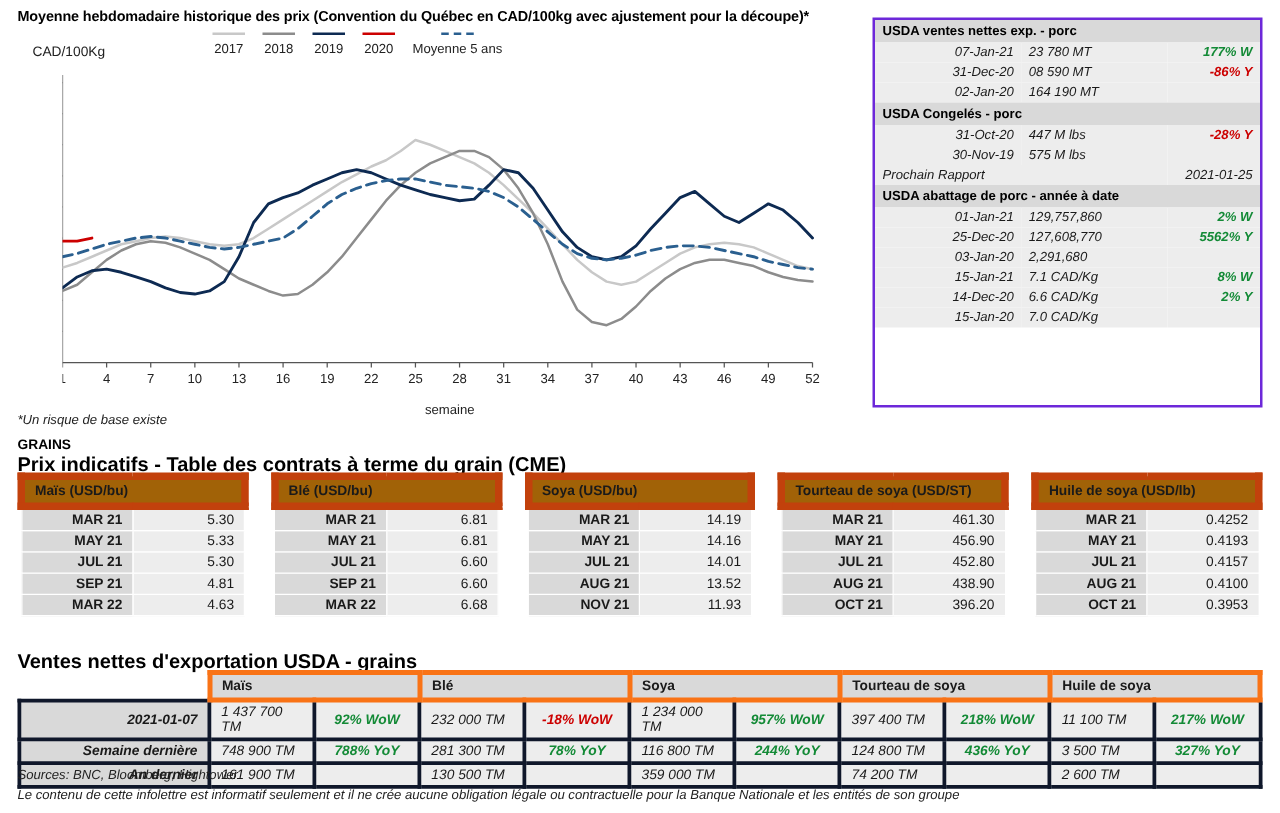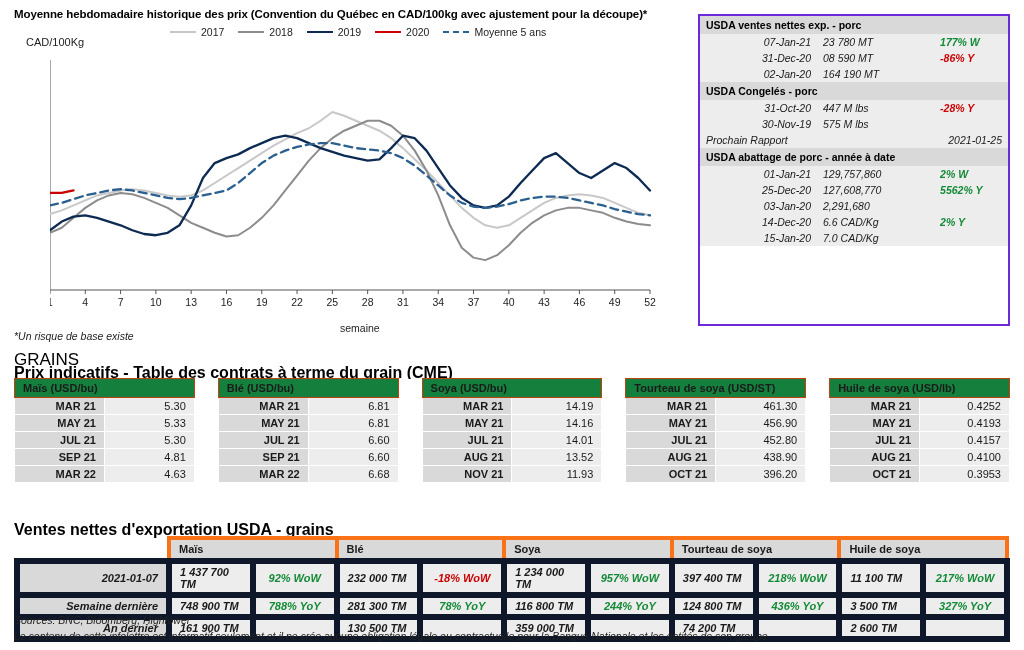--- a/index.html
+++ b/index.html
@@ -15,21 +15,21 @@
 
   
   .chart-title {
     position: absolute; left: 14px; top: 8px;
     font-size: 11.5px; font-weight: bold; color: #000;
     letter-spacing: -0.1px;
   }
   .chart-box { position: absolute; left: 10px; top: 26px; width: 680px; height: 310px; }
   .y-axis-label { position: absolute; left: 16px; top: 10px; font-size: 11px; color: #222; }
   .legend { position: absolute; left: 160px; top: 0px; display: flex; align-items: center; gap: 14px; }
-  .legend-item { display: flex; align-items: center; gap: 5px; font-size: 10.5px; color: #222; }
+  .legend-item { display: flex; align-items: center; gap: 5px; font-size: 10.5px; color: #222; flex-direction: column; }
   .legend-swatch { display: inline-block; width: 26px; height: 0; border-top-width: 2.2px; border-top-style: solid; }
   .plot { position: absolute; left: 40px; top: 34px; width: 625px; height: 240px; }
   .plot svg { display: block; }
   .x-axis-caption { position: absolute; left: 330px; top: 296px; font-size: 10.5px; color: #222; }
   .footnote-risk {
     position: absolute; left: 14px; top: 330px;
     font-size: 10.5px; font-style: italic; color: #222;
   }
 
   
@@ -40,51 +40,51 @@
   }
   .usda-panel table { width: 100%; border-collapse: collapse; }
   .usda-panel td { padding: 2px 6px; vertical-align: middle; }
   .usda-head td {
     background: #d9d9d9; font-weight: bold; font-size: 10.5px; color: #000;
     padding: 3px 6px;
   }
   .usda-sub td { background: #ededed; font-style: italic; }
   .u-label { width: 38%; text-align: right; font-style: italic; padding-right: 10px; }
   .u-val   { width: 38%; font-style: italic; }
-  .u-chg   { width: 24%; text-align: left; font-style: italic; font-weight: bold; padding-right: 10px; margin-top: 17px; }
+  .u-chg   { width: 24%; text-align: right; font-style: italic; font-weight: bold; padding-right: 10px; margin-top: 17px; }
   .pos { color: #138a36; }
   .neg { color: #cc0000; }
   .usda-note td { background: #ededed; font-style: italic; }
   .usda-note .right { text-align: right; }
 
   
-  .section-title { position: absolute; font-size: 17px; font-weight: normal; color: #000; }
+  .section-title { position: absolute; font-size: 11px; font-weight: bold; color: #000; }
   .sub-title { position: absolute; font-size: 16px; font-weight: bold; color: #000; }
 
   .cme-wrap { position: absolute; left: 14px; top: 378px; width: 996px; }
   .cme-table { border-collapse: collapse; font-size: 11px; width: 996px; table-layout: fixed; }
   .cme-table th {
-    background: #15803d; font-weight: bold; text-align: left;
-    padding: 3px 8px; font-size: 11px; border: 1px solid #c2410c;
+    background: #a16207; font-weight: bold; text-align: left;
+    padding: 3px 8px; font-size: 11px; border: 6px solid #c2410c;
   }
   .cme-table td { padding: 2px 8px; font-size: 11px; border: 1px solid #ffffff; }
   .cme-m { background: #d9d9d9; text-align: right; font-weight: bold; width: 74px; }
   .cme-v { background: #ededed; text-align: right; width: 82px; }
   .cme-blank { background: #ffffff; width: 24px; border: none; }
 
   
   .exp-wrap { position: absolute; left: 14px; top: 536px; width: 996px; }
   .exp-table { border-collapse: collapse; font-size: 11px; width: 996px; table-layout: fixed; }
   .exp-table th {
     background: #d9d9d9; font-weight: bold; text-align: left;
     padding: 3px 8px; font-size: 11px; border: 4px solid #f97316;
   }
-  .exp-table td { padding: 2px 8px; font-size: 11px; border: 6px solid #0f172a; font-style: italic; }
+  .exp-table td { padding: 2px 8px; font-size: 11px; border: 3px solid #0f172a; font-style: italic; }
   .exp-rowhead { background: #d9d9d9; text-align: right; font-weight: bold; font-style: normal; width: 152px; }
-  .exp-v { background: #ededed; text-align: left; width: 88px; font-weight: bold; }
+  .exp-v { background: #ededed; text-align: left; width: 88px; }
   .exp-c { background: #ededed; text-align: center; font-weight: bold; width: 76px; }
 
   .sources {
     position: absolute; left: 14px; top: 614px;
     font-size: 10.5px; font-style: italic; color: #222;
   }
   .disclaimer {
     position: absolute; left: 14px; top: 630px;
     font-size: 10.5px; font-style: italic; color: #222;
   }
@@ -244,20 +244,25 @@
             <td class="u-label">25-Dec-20</td>
             <td class="u-val">127,608,770</td>
             <td class="u-chg pos">5562% Y</td>
           </tr>
           <tr class="usda-sub">
             <td class="u-label">03-Jan-20</td>
             <td class="u-val">2,291,680</td>
             <td class="u-chg "></td>
           </tr>
           <tr class="usda-sub">
+            <td class="u-label">15-Jan-21</td>
+            <td class="u-val">7.1 CAD/Kg</td>
+            <td class="u-chg pos">8% W</td>
+          </tr>
+          <tr class="usda-sub">
             <td class="u-label">14-Dec-20</td>
             <td class="u-val">6.6 CAD/Kg</td>
             <td class="u-chg pos">2% Y</td>
           </tr>
           <tr class="usda-sub">
             <td class="u-label">15-Jan-20</td>
             <td class="u-val">7.0 CAD/Kg</td>
             <td class="u-chg "></td>
           </tr>
         </tbody>

